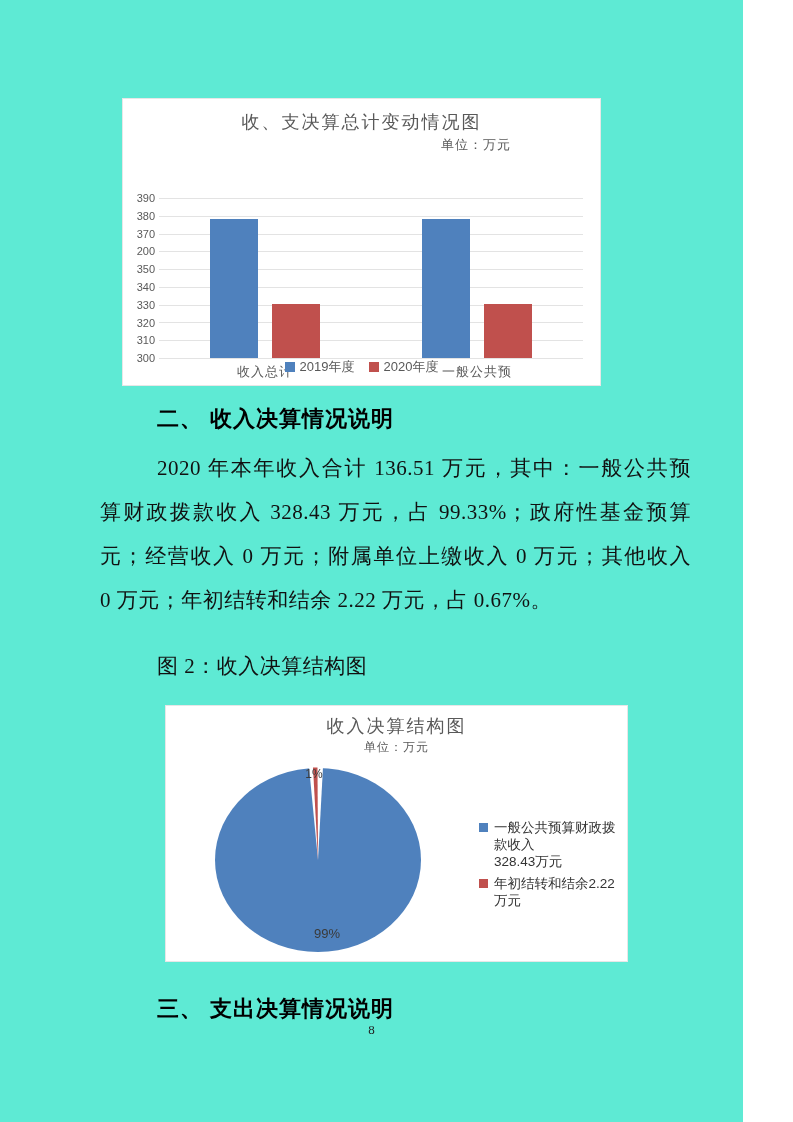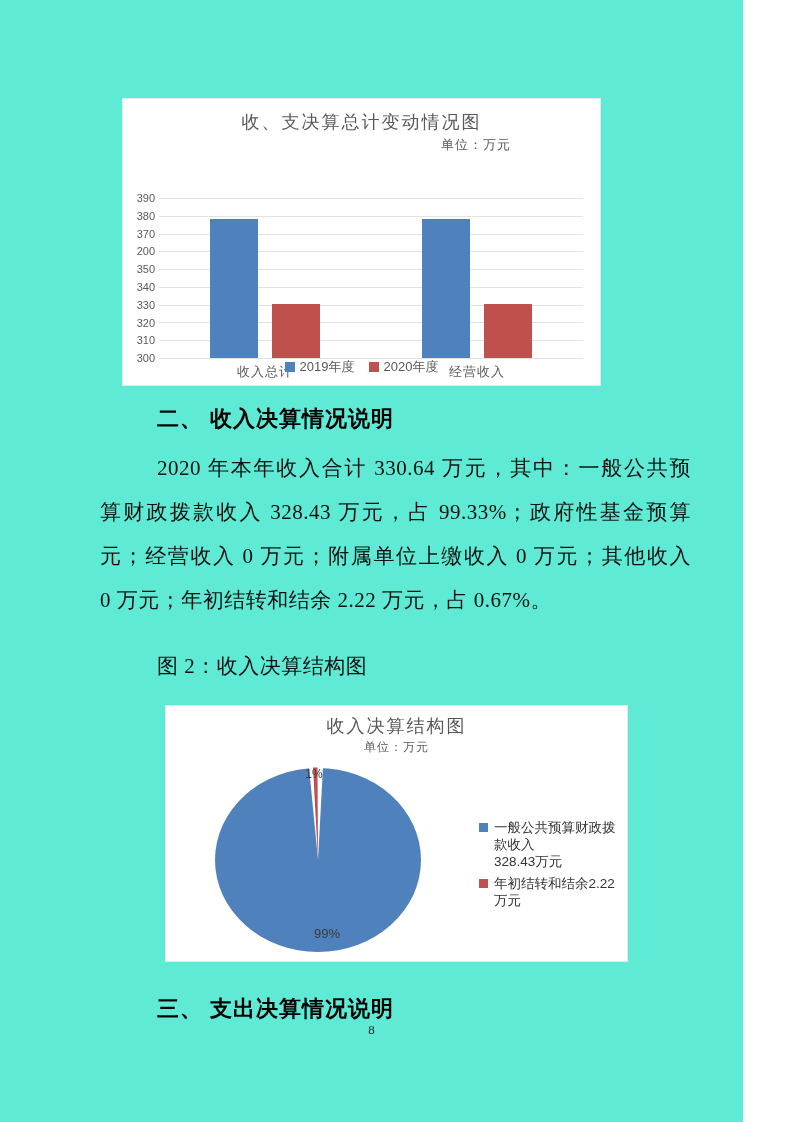--- a/index.html
+++ b/index.html
@@ -87,38 +87,38 @@
         <div class="ytick" style="top: 119px;">320</div>
         <div class="gridline" style="top: 142.222px;"></div>
         <div class="ytick" style="top: 136.222px;">310</div>
         <div class="gridline" style="top: 160px;"></div>
         <div class="ytick" style="top: 154px;">300</div>
         <div class="bar" style="left: 51px; width: 48px; height: 138.7px; background: rgb(79, 129, 189);"></div>
         <div class="bar" style="left: 113px; width: 48px; height: 54.5px; background: rgb(192, 80, 77);"></div>
         <div class="cat-label" style="left: 46px;">收入总计</div>
         <div class="bar" style="left: 263px; width: 48px; height: 138.7px; background: rgb(79, 129, 189);"></div>
         <div class="bar" style="left: 325px; width: 48px; height: 54.5px; background: rgb(192, 80, 77);"></div>
-        <div class="cat-label" style="left: 258px;">经营收入</div>
+        <div class="cat-label" style="left: 258px;">一般公共预</div>
       </div>
     <div class="legend-row">
         <span class="legend-item">
           <span class="swatch" style="background: rgb(79, 129, 189);"></span>
           <span>2019年度</span>
         </span>
         <span class="legend-item">
           <span class="swatch" style="background: rgb(192, 80, 77);"></span>
           <span>2020年度</span>
         </span>
       </div>
   </div>
 
   <div class="heading heading-income">二、 收入决算情况说明</div>
 
   <div class="para">
-    <div class="pline first">2020 年本年收入合计 330.64 万元，其中：一般公共预</div>
+    <div class="pline first">2020 年本年收入合计 136.51 万元，其中：一般公共预</div>
     <div class="pline">算财政拨款收入 328.43 万元，占 99.33%；政府性基金预算</div>
     <div class="pline">元；经营收入 0 万元；附属单位上缴收入 0 万元；其他收入</div>
     <div class="pline last">0 万元；年初结转和结余 2.22 万元，占 0.67%。</div>
   </div>
 
   <div class="caption">图 2：收入决算结构图</div>
 
   <div class="panel pie-panel">
     <div class="chart-title">收入决算结构图</div>
     <div class="chart-subtitle">单位：万元</div>

